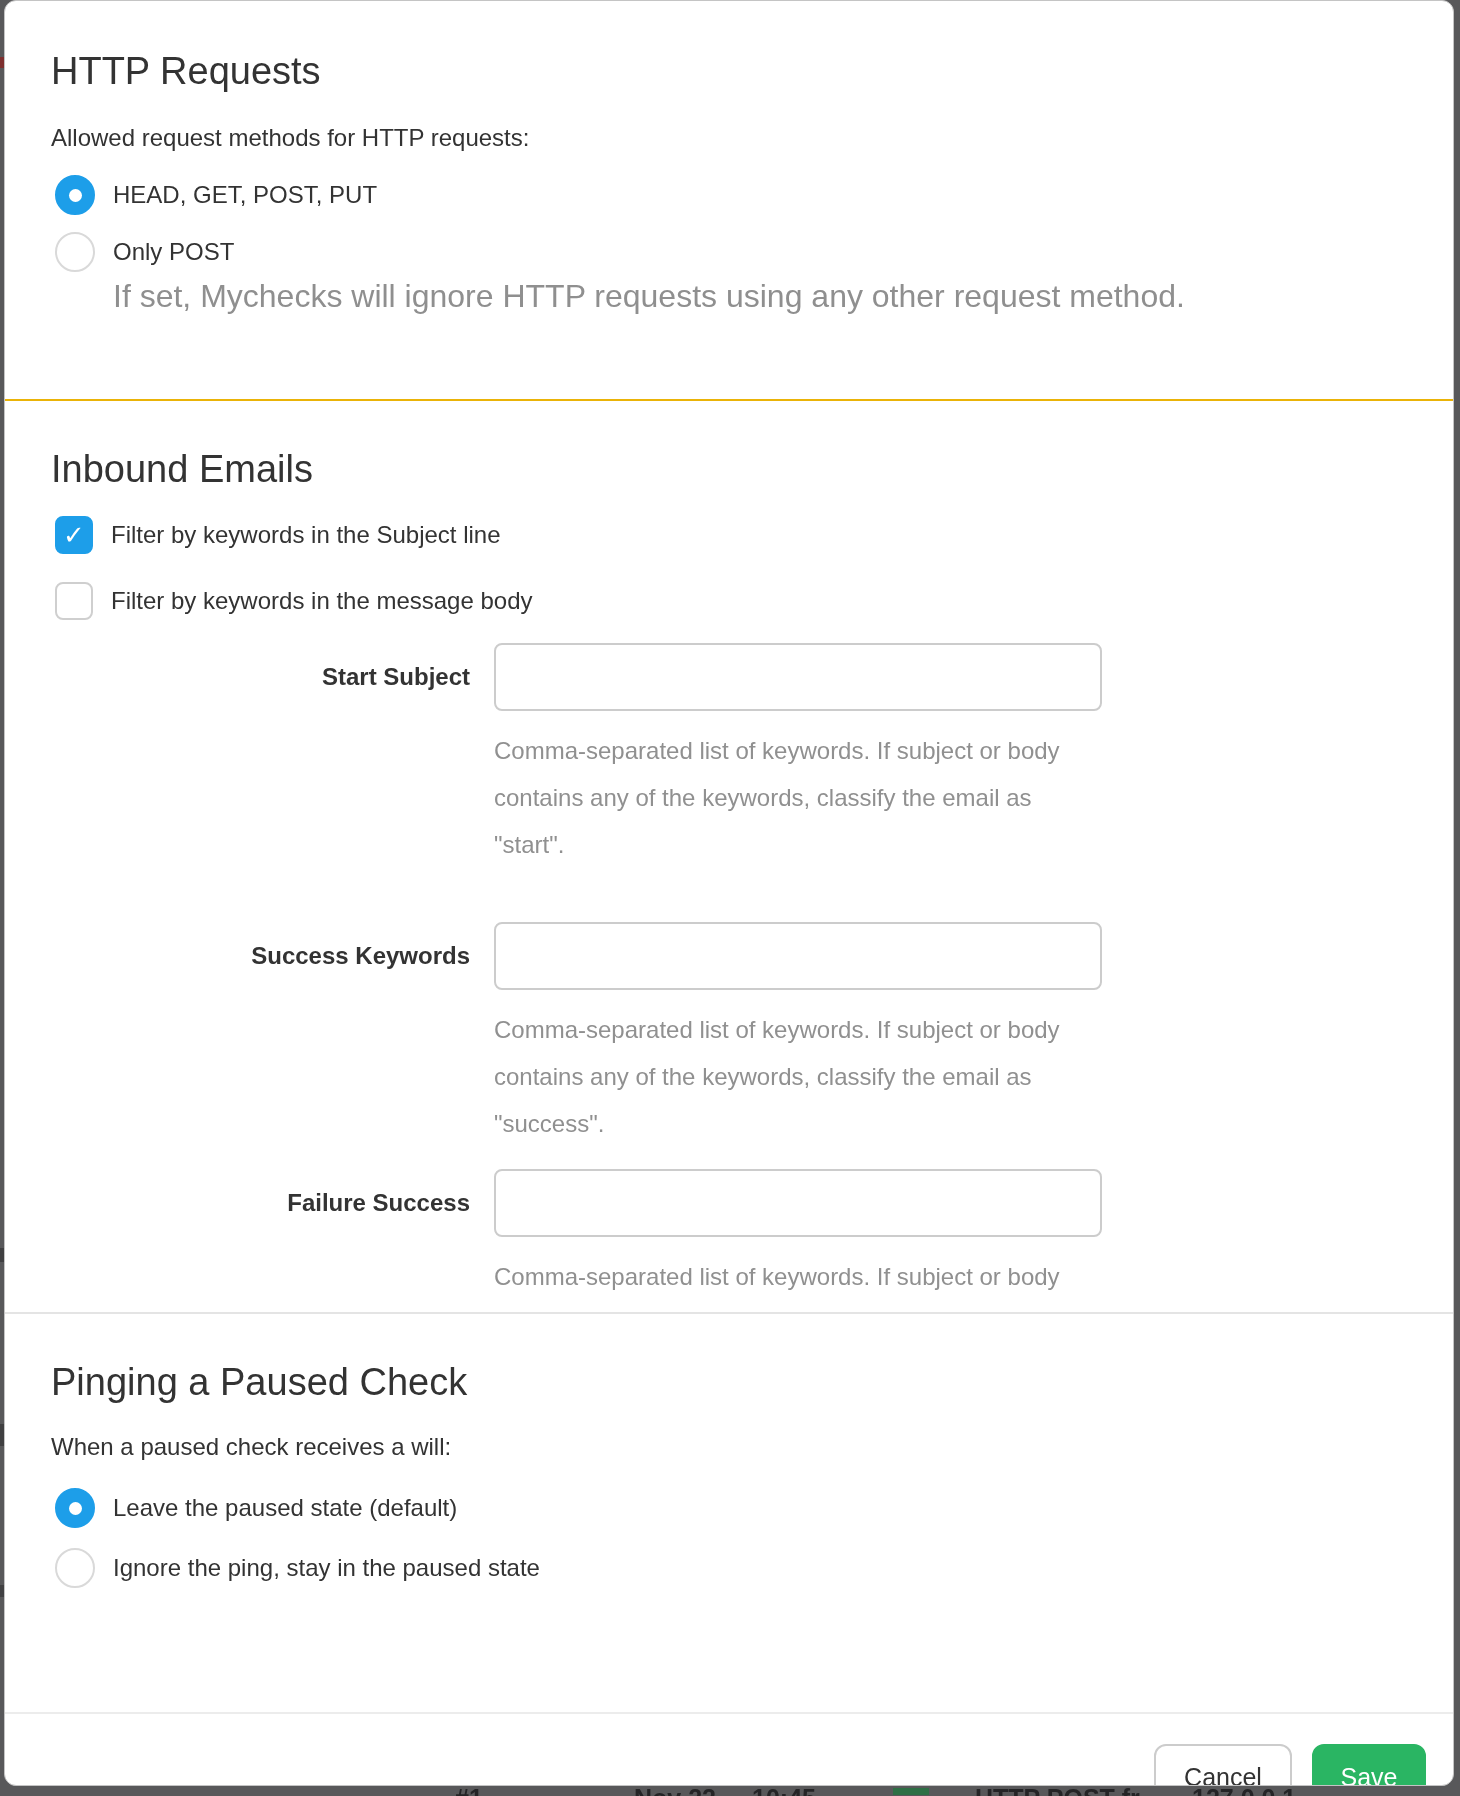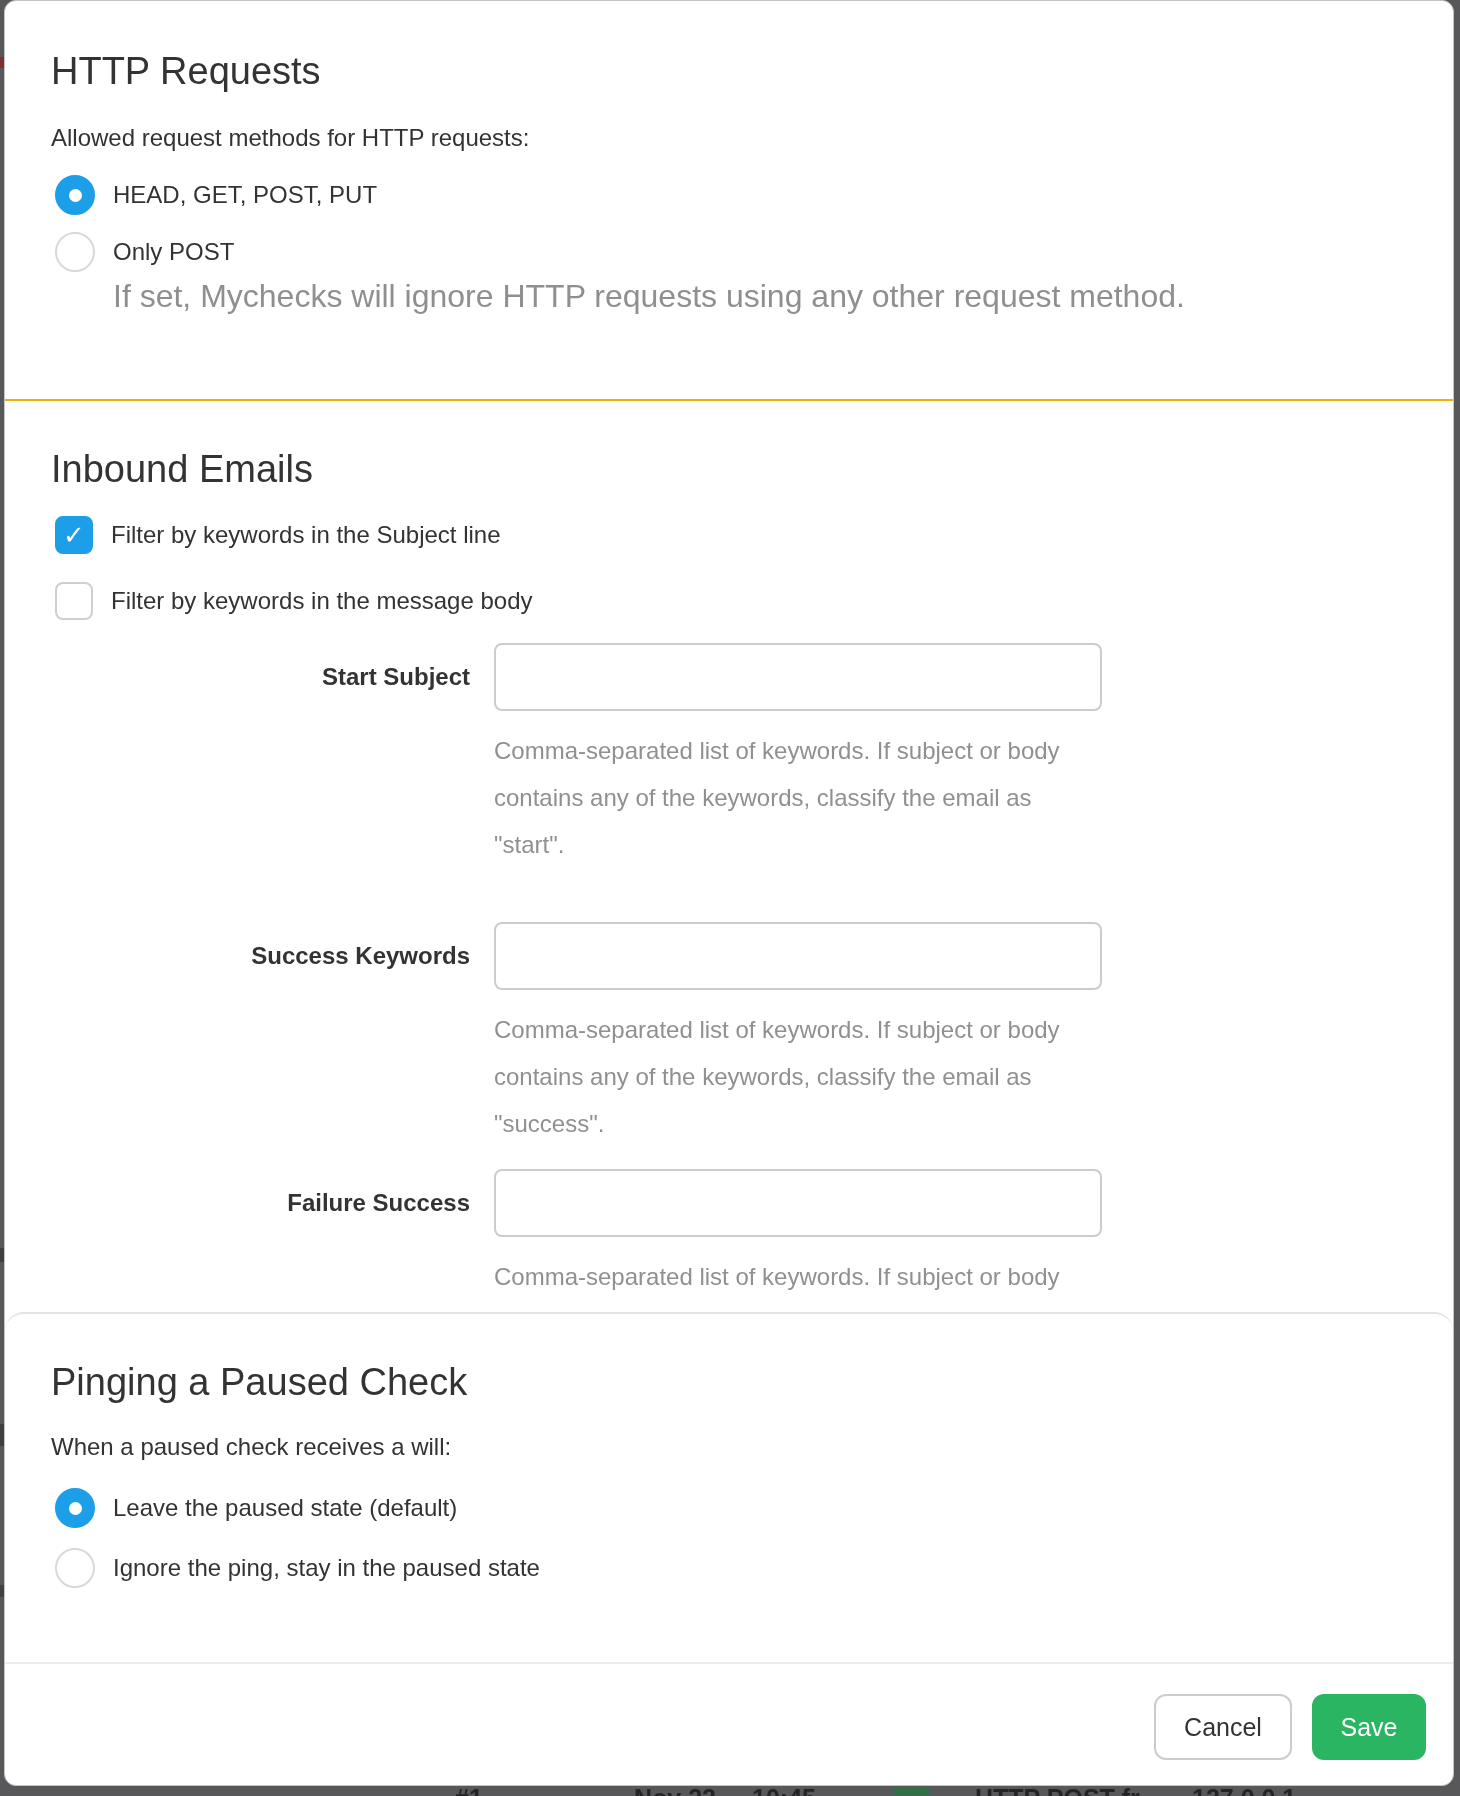--- a/index.html
+++ b/index.html
@@ -41,21 +41,21 @@
     position:absolute; left:4px; top:0;
     width:1450px; height:1786px;
     background:#ffffff;
     border:1px solid #c4c4c4;
     border-radius:12px;
     overflow:hidden;
   }
   .sec { padding:0 46px; overflow:hidden; }
   .sec1 { height:398px; }
   .sec2 { height:913px; border-top:2px solid #eab308; }
-  .sec3 { height:350px; border-top:2px solid #e4e4e4;border-radius:19px; }
+  .sec3 { height:400px; border-top:2px solid #e4e4e4; }
 
   h2.sec-title {
     font-size:38px; font-weight:400; color:#333;
     line-height:44px;
   }
   .sec1 h2.sec-title { margin-top:48px; }
   .sec2 h2.sec-title { margin-top:46px; }
   .sec3 h2.sec-title { margin-top:46px; }
 
   p.sub { font-size:24px; color:#333; line-height:30px; }

